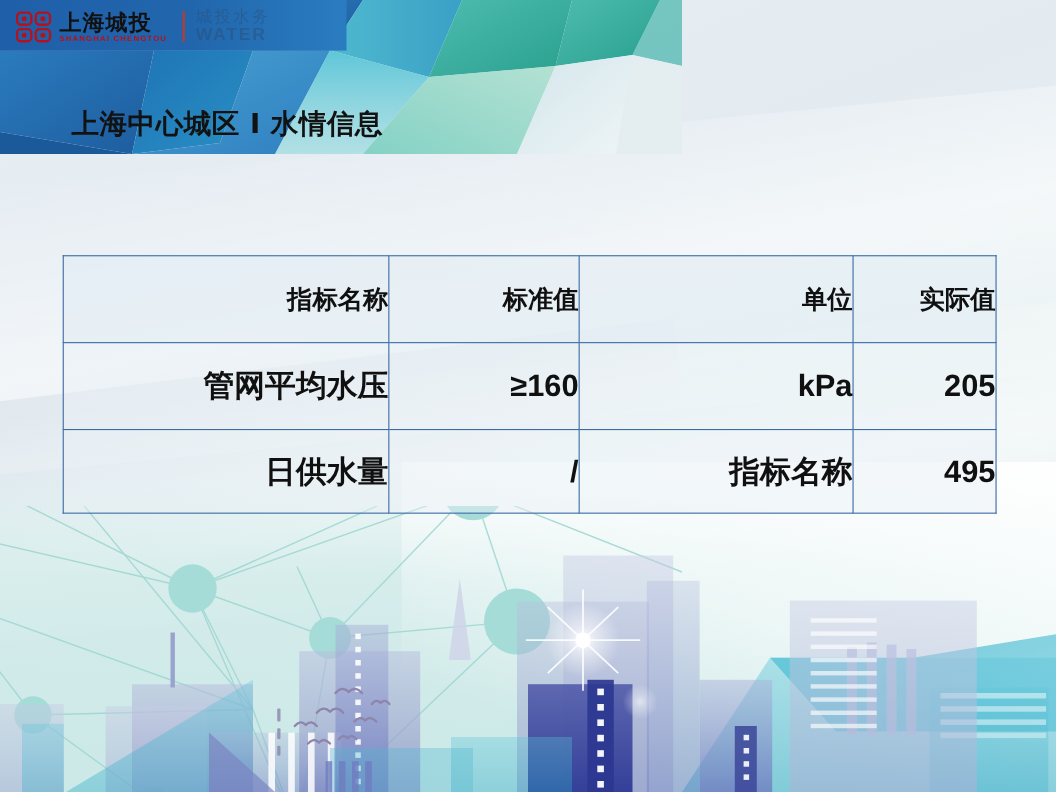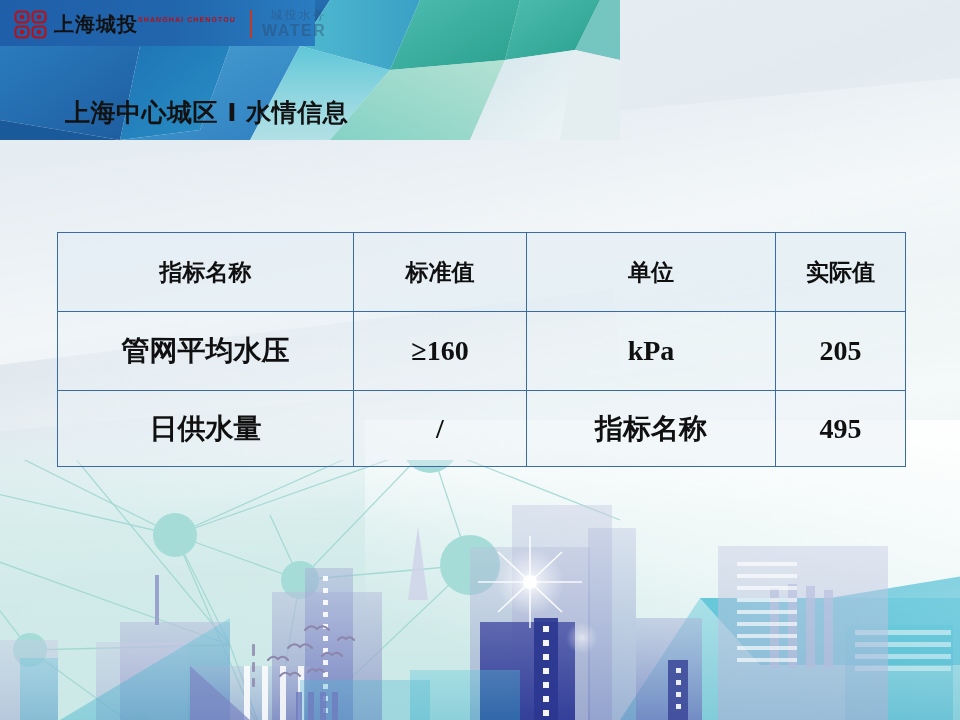--- a/index.html
+++ b/index.html
@@ -102,21 +102,21 @@
     height: 36px;
   }
   .logo-mark {
     width: 33px;
     height: 29px;
     position: relative;
     margin-right: 7px;
   }
   .logo-text-block {
     display: flex;
-    flex-direction: row;
+    flex-direction: column;
     justify-content: center;
     line-height: 1;
   }
   .logo-cn {
     font-size: 20px;
     font-weight: bold;
     color: #111;
     letter-spacing: 1px;
     font-family: "DejaVu Sans", sans-serif;
   }
@@ -133,21 +133,21 @@
     background: #c0392b;
     margin: 0 10px 0 14px;
   }
   .logo-sub-block {
     display: flex;
     flex-direction: column;
     line-height: 1.1;
     opacity: .42;
   }
   .logo-sub-cn {
-    font-size: 12px;
+    font-size: 15px;
     color: #2d4a6e;
     letter-spacing: 2px;
     font-family: "DejaVu Sans", sans-serif;
     text-align: right;
   }
   .logo-sub-en {
     font-size: 16px;
     color: #2d4a6e;
     letter-spacing: 1.6px;
     font-weight: 600;
@@ -184,24 +184,24 @@
     left: 57px;
     top: 232px;
     width: 848px;
     border-collapse: collapse;
     table-layout: fixed;
     z-index: 5;
     background: rgba(232,240,246,.30);
   }
   .data-table td, .data-table th {
     border: 1px solid #3a6ba5;
-    text-align: center;
+    text-align: right;
     font-weight: bold;
     color: #101010;
-    font-family: Liberation Serif, serif;
+    font-family: Liberation Sans, sans-serif;
     padding: 0;
   }
   .data-table thead th {
     height: 78px;
     font-size: 23px;
     background: rgba(226,236,244,.55);
   }
   .data-table tbody td {
     height: 78px;
     font-size: 28px;

